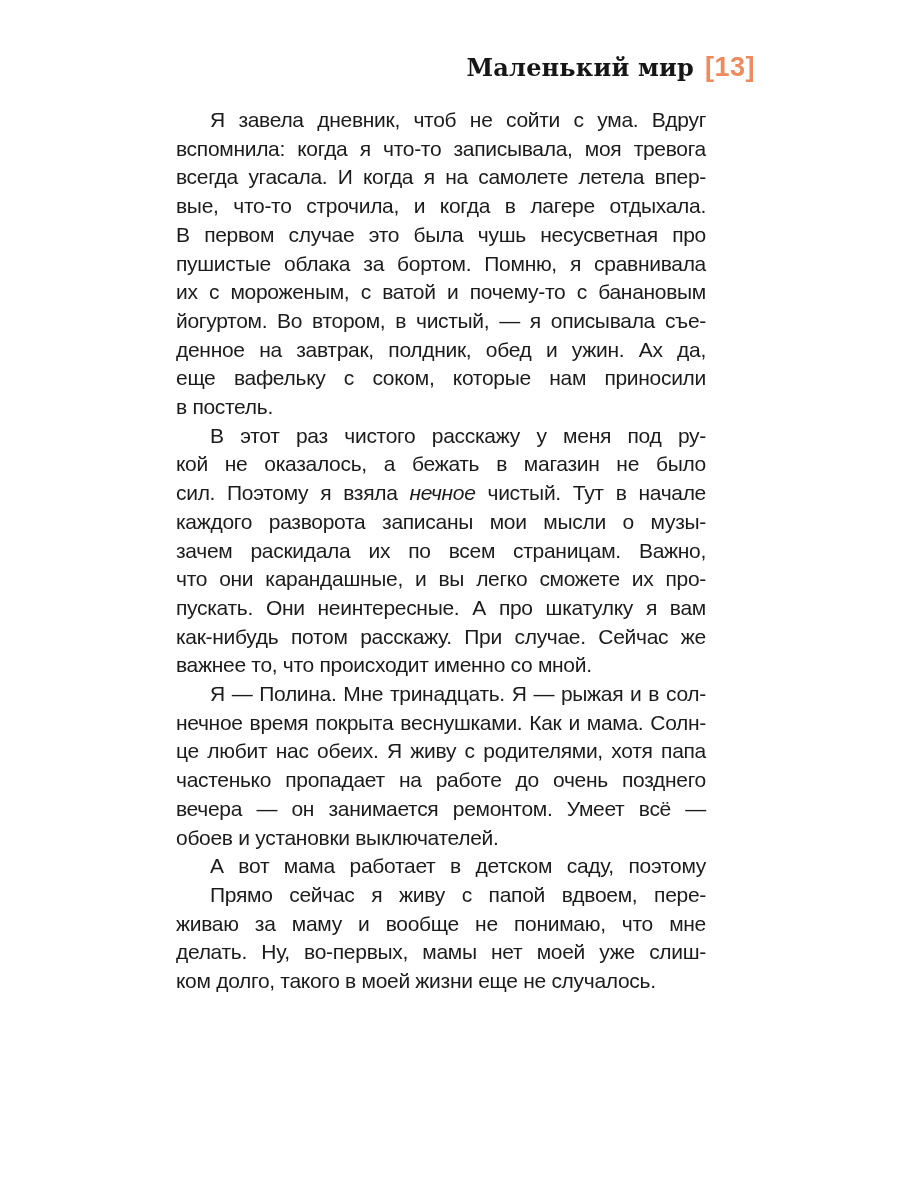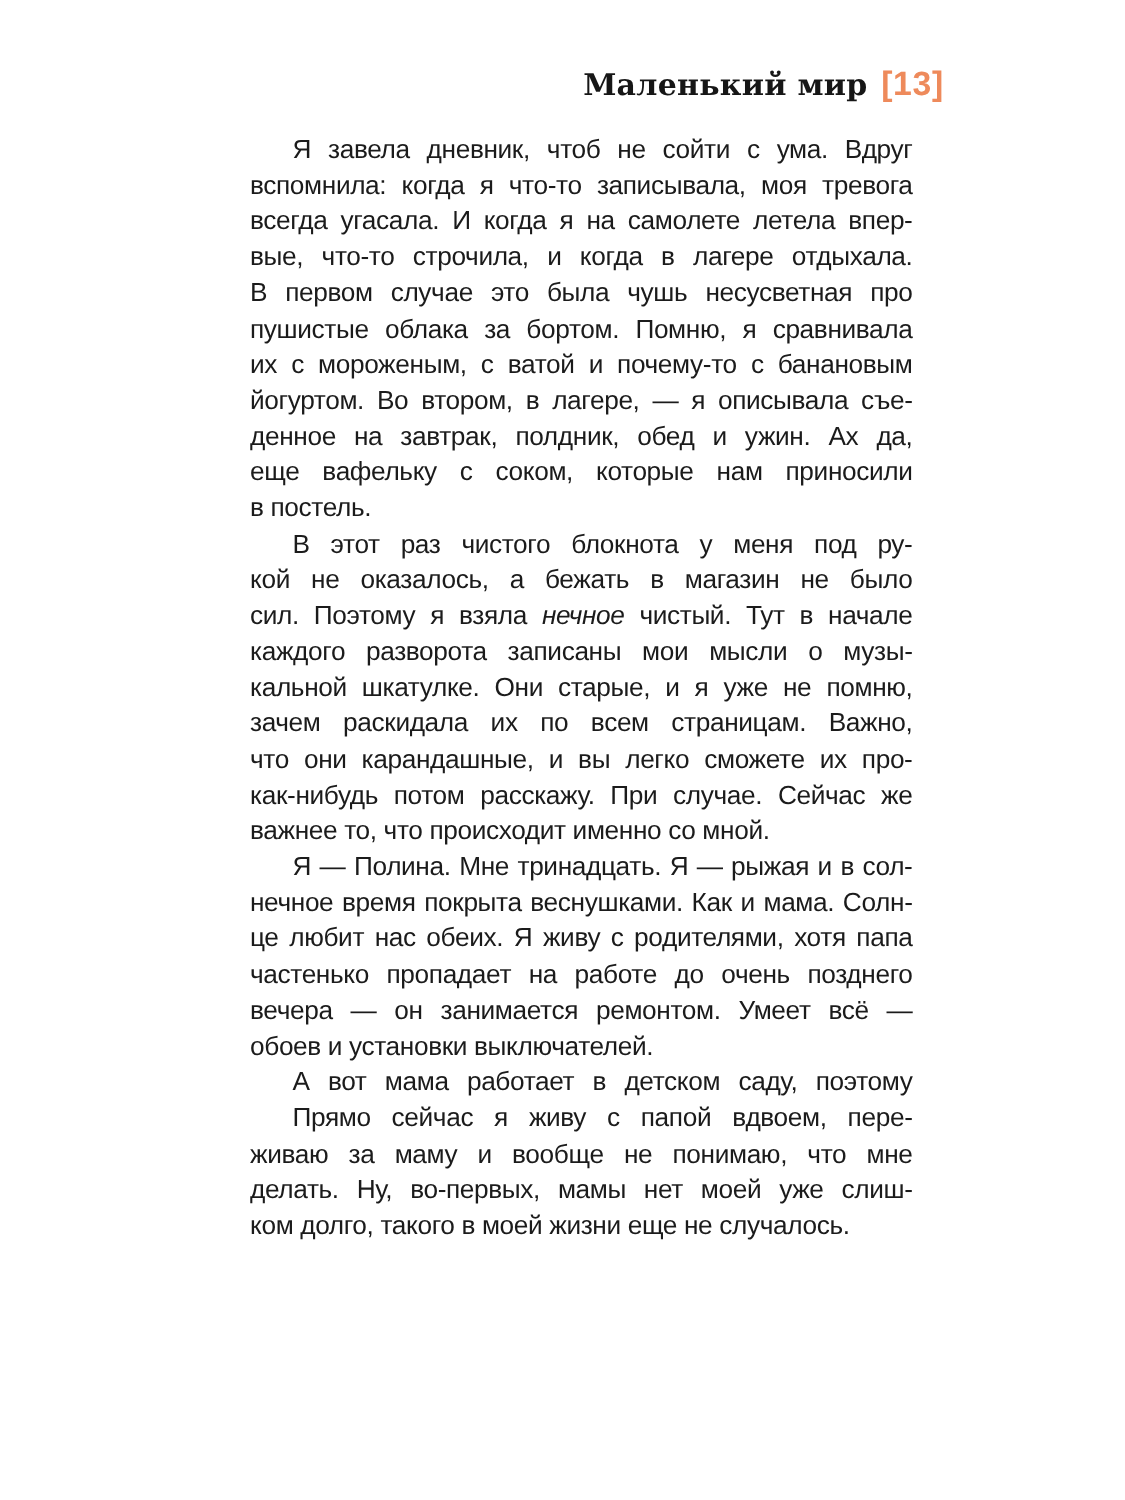--- a/index.html
+++ b/index.html
@@ -40,21 +40,20 @@
   }
   .page-text {
     position: absolute;
     left: 176px;
     top: 106px;
     width: 530px;
     font-size: 21px;
     line-height: 28.7px;
     letter-spacing: -0.3px;
     color: #1b1b1b;
-    margin-left: 24px;
   }
   .paragraph {
     margin: 0;
   }
   .line {
     text-align: justify;
     text-align-last: justify;
     text-justify: inter-word;
     white-space: normal;
   }
@@ -80,33 +79,33 @@
 
   <div class="page-text">
       <div class="paragraph">
         <div class="line first"><span>Я завела дневник, чтоб не сойти с ума. Вдруг</span></div>
         <div class="line"><span>вспомнила: когда я что-то записывала, моя тревога</span></div>
         <div class="line"><span>всегда угасала. И когда я на самолете летела впер-</span></div>
         <div class="line"><span>вые, что-то строчила, и когда в лагере отдыхала.</span></div>
         <div class="line"><span>В первом случае это была чушь несусветная про</span></div>
         <div class="line"><span>пушистые облака за бортом. Помню, я сравнивала</span></div>
         <div class="line"><span>их с мороженым, с ватой и почему-то с банановым</span></div>
-        <div class="line"><span>йогуртом. Во втором, в лагере, — я описывала съе-</span></div>
+        <div class="line"><span>йогуртом. Во втором, в чистый, — я описывала съе-</span></div>
         <div class="line"><span>денное на завтрак, полдник, обед и ужин. Ах да,</span></div>
         <div class="line"><span>еще вафельку с соком, которые нам приносили</span></div>
         <div class="line last"><span>в постель.</span></div>
       </div>
       <div class="paragraph">
-        <div class="line first"><span>В этот раз чистого блокнота у меня под ру-</span></div>
+        <div class="line first"><span>В этот раз чистого расскажу у меня под ру-</span></div>
         <div class="line"><span>кой не оказалось, а бежать в магазин не было</span></div>
         <div class="line"><span>сил. Поэтому я взяла </span><span class="italic">нечное</span><span> чистый. Тут в начале</span></div>
         <div class="line"><span>каждого разворота записаны мои мысли о музы-</span></div>
-        <div class="line"><span>кальной шкатулке. Они старые, и я уже не помню,</span></div>
         <div class="line"><span>зачем раскидала их по всем страницам. Важно,</span></div>
         <div class="line"><span>что они карандашные, и вы легко сможете их про-</span></div>
+        <div class="line"><span>пускать. Они неинтересные. А про шкатулку я вам</span></div>
         <div class="line"><span>как-нибудь потом расскажу. При случае. Сейчас же</span></div>
         <div class="line last"><span>важнее то, что происходит именно со мной.</span></div>
       </div>
       <div class="paragraph">
         <div class="line first"><span>Я — Полина. Мне тринадцать. Я — рыжая и в сол-</span></div>
         <div class="line"><span>нечное время покрыта веснушками. Как и мама. Солн-</span></div>
         <div class="line"><span>це любит нас обеих. Я живу с родителями, хотя папа</span></div>
         <div class="line"><span>частенько пропадает на работе до очень позднего</span></div>
         <div class="line"><span>вечера — он занимается ремонтом. Умеет всё —</span></div>
         <div class="line last"><span>обоев и установки выключателей.</span></div>

